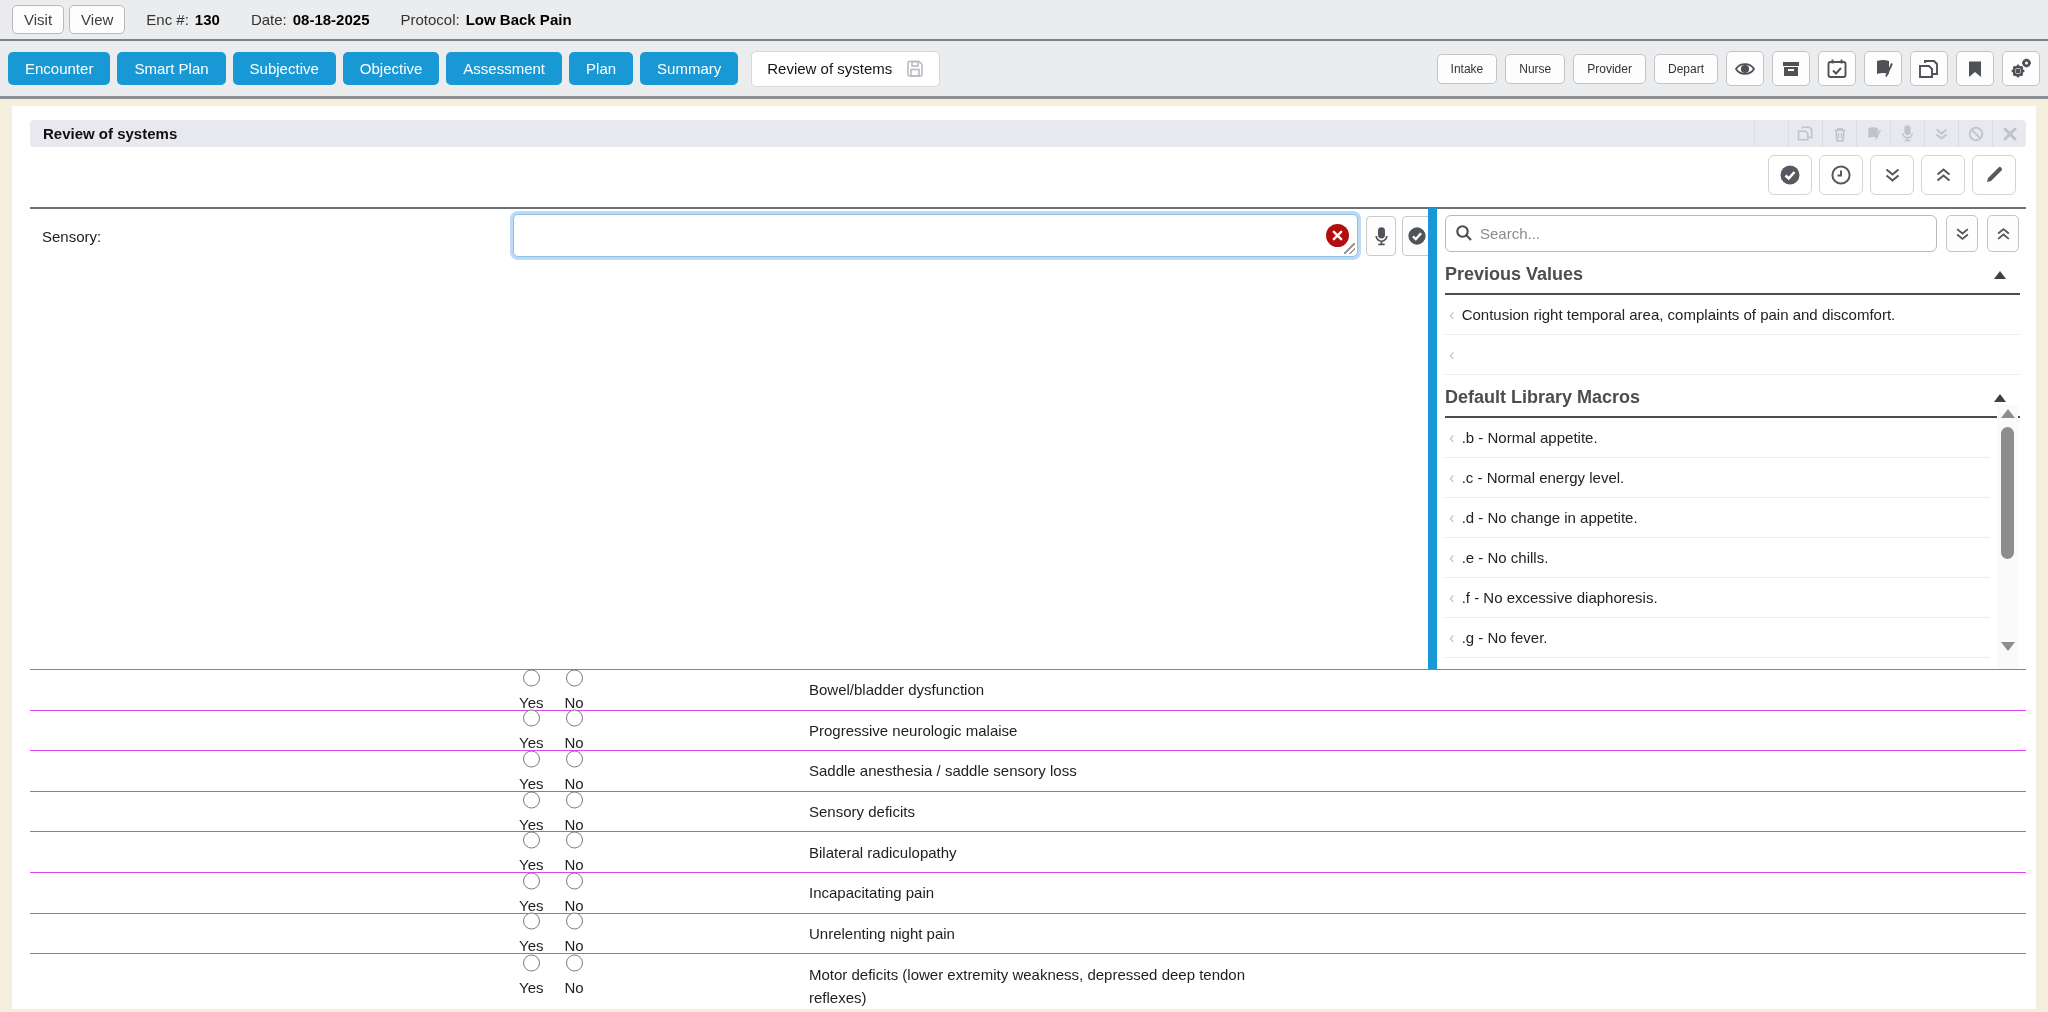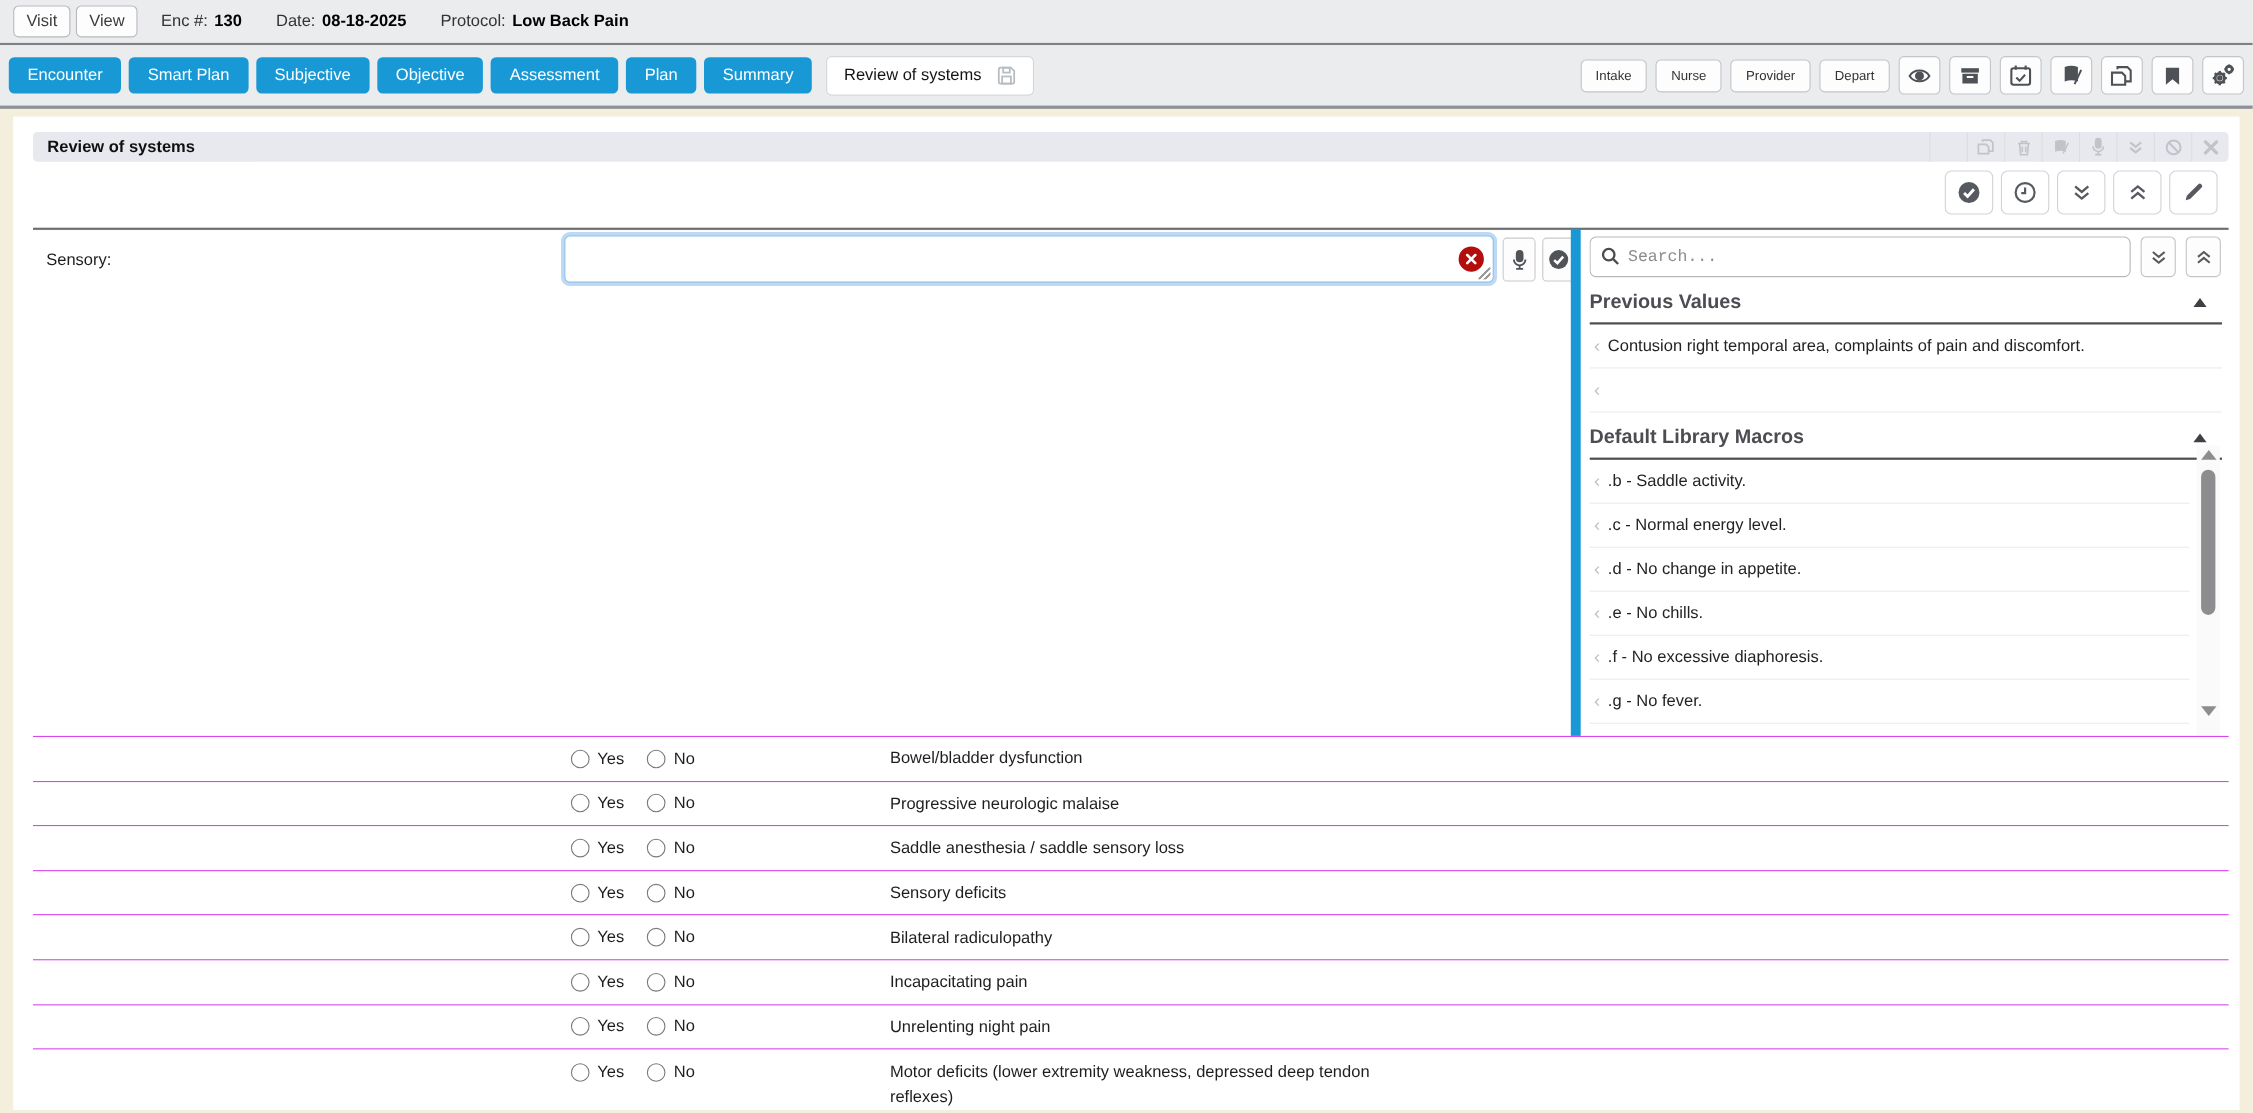--- a/index.html
+++ b/index.html
@@ -79,21 +79,21 @@
   .blue-bar { position:absolute; left:1416px; top:102px; width:9px; height:461px;
     background:#1899d6; }
 
   
   .right-panel { position:absolute; left:1433px; top:103px; width:575px; height:460px;
     overflow:hidden; }
   .rp-toprow { display:flex; gap:9px; padding-top:6px; }
   .search-wrap { position:relative; width:492px; height:37px; }
   .search-input { width:100%; height:100%; border:1px solid #b7b8bc; border-radius:6px;
     padding:4px 10px 4px 34px; font-size:15px; color:#333;
-    font-family:Liberation Mono, monospace; outline:none; }
+    font-family:Liberation Sans, sans-serif; outline:none; }
   .search-input::placeholder { color:#8b8b8f; }
   .search-mag { position:absolute; left:10px; top:9px; color:#4c4c50; }
   .rp-chevbtn { width:32px; height:37px; background:#fdfdfd; border:1px solid #c3c4c8;
     border-radius:5px; display:flex; align-items:center; justify-content:center;
     color:#56595e; cursor:pointer; }
 
   .rp-section-head { display:flex; align-items:center; margin-top:12px;
     border-bottom:2px solid #4c4d52; padding-bottom:8px; }
   .rp-section-title { font-size:18px; font-weight:bold; color:#4c4d52; }
   .rp-collapse { margin-left:auto; margin-right:14px; width:0; height:0;
@@ -121,21 +121,21 @@
   
   .questions { position:absolute; left:18px; top:563px; width:1996px; }
   .qrow { position:relative; border-top:1px solid #d946ef; min-height:40.6px;
     display:flex; align-items:center;justify-content:center; }
   .qrow.tall { min-height:62px; align-items:flex-start; padding-top:9px; }
   .qlabel { margin-left:12px; width:450px; font-size:15px; color:#1e1e20; line-height:1.55; }
   .qradios { position:absolute; left:489px; top:50%; transform:translateY(-50%);
     display:flex; align-items:center; gap:21px; }
   .qrow.tall .qradios { top:21px; }
   .radio-opt { display:flex; align-items:center; gap:7px; font-size:15px; color:#1e1e20;
-    cursor:pointer; }
+    cursor:pointer;flex-direction:column; }
   .radio-opt input { appearance:none; -webkit-appearance:none; width:17px; height:17px;
     border:1.6px solid #7a7a7e; border-radius:50%; background:#fff; margin:0; cursor:pointer; }
 </style>
 </head>
 <body>
 
 <div class="topbar">
   <button class="tb-btn">Visit</button>
   <button class="tb-btn">View</button>
   <div class="tb-group">
@@ -402,21 +402,21 @@
 
       <div class="rp-section-head">
         <span class="rp-section-title">Default Library Macros</span>
         <span class="rp-collapse"></span>
       </div>
 
       <div class="macro-list">
         <div class="macro-rows">
           <div class="rp-item">
             <span class="rp-chev">‹</span>
-            <span>.b - Saddle activity.</span>
+            <span>.b - Normal appetite.</span>
           </div>
           <div class="rp-item">
             <span class="rp-chev">‹</span>
             <span>.c - Normal energy level.</span>
           </div>
           <div class="rp-item">
             <span class="rp-chev">‹</span>
             <span>.d - No change in appetite.</span>
           </div>
           <div class="rp-item">

